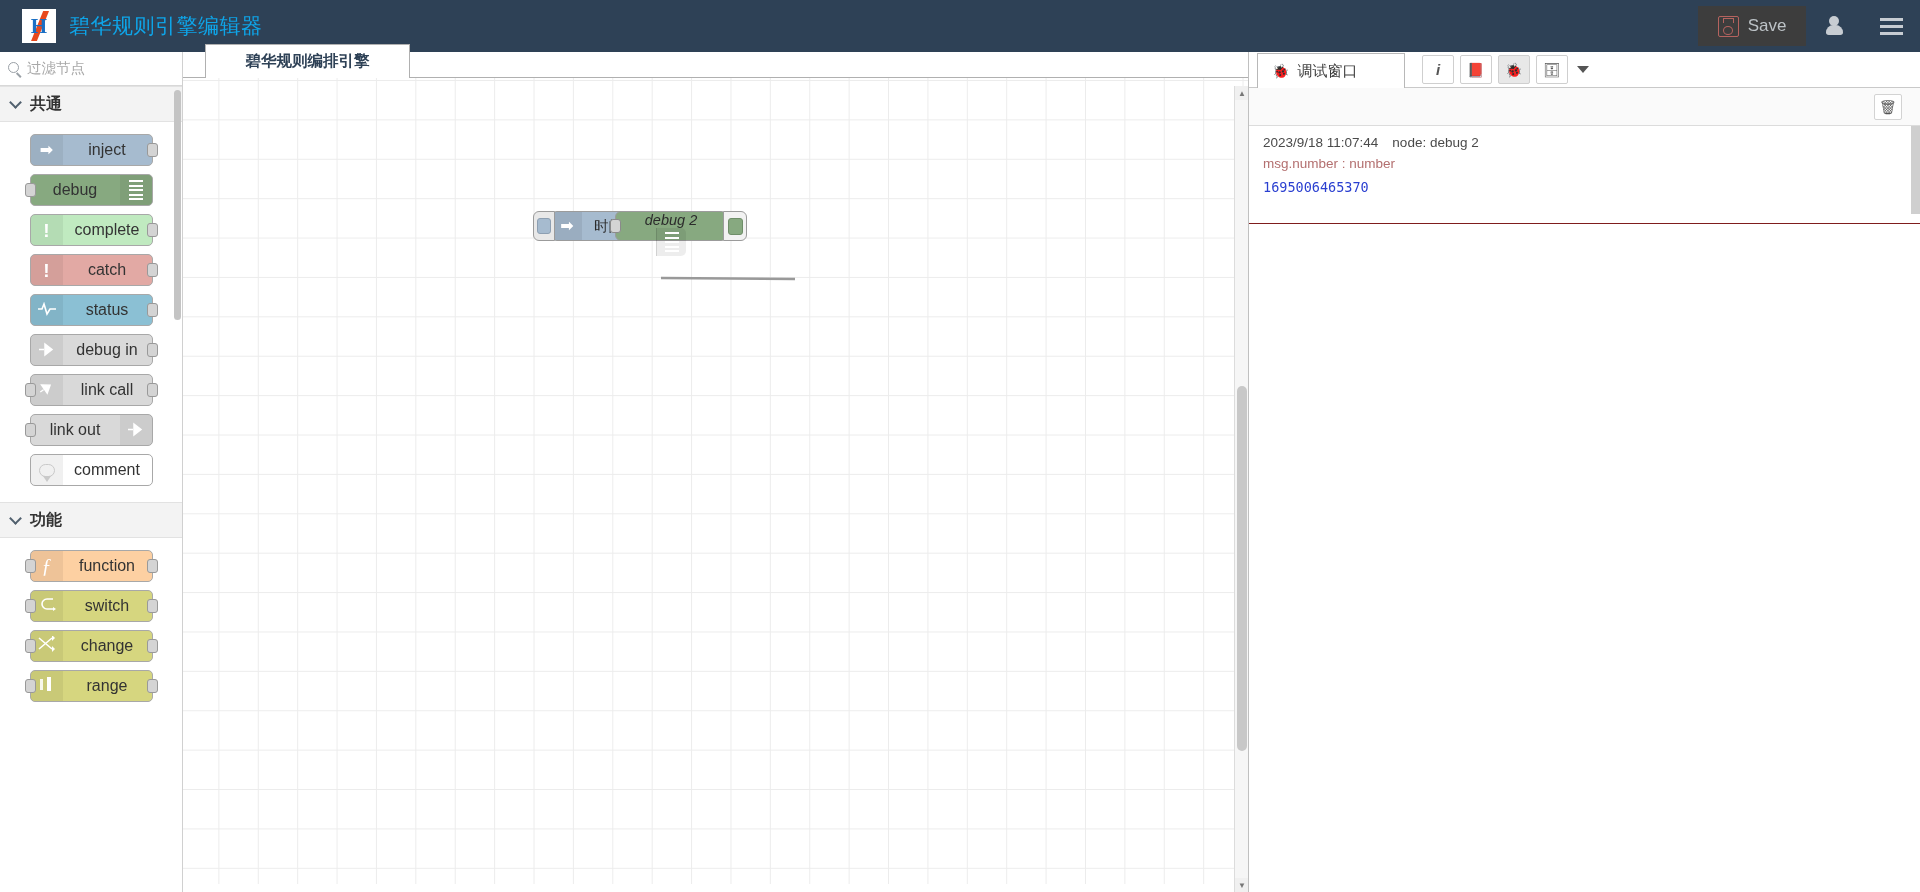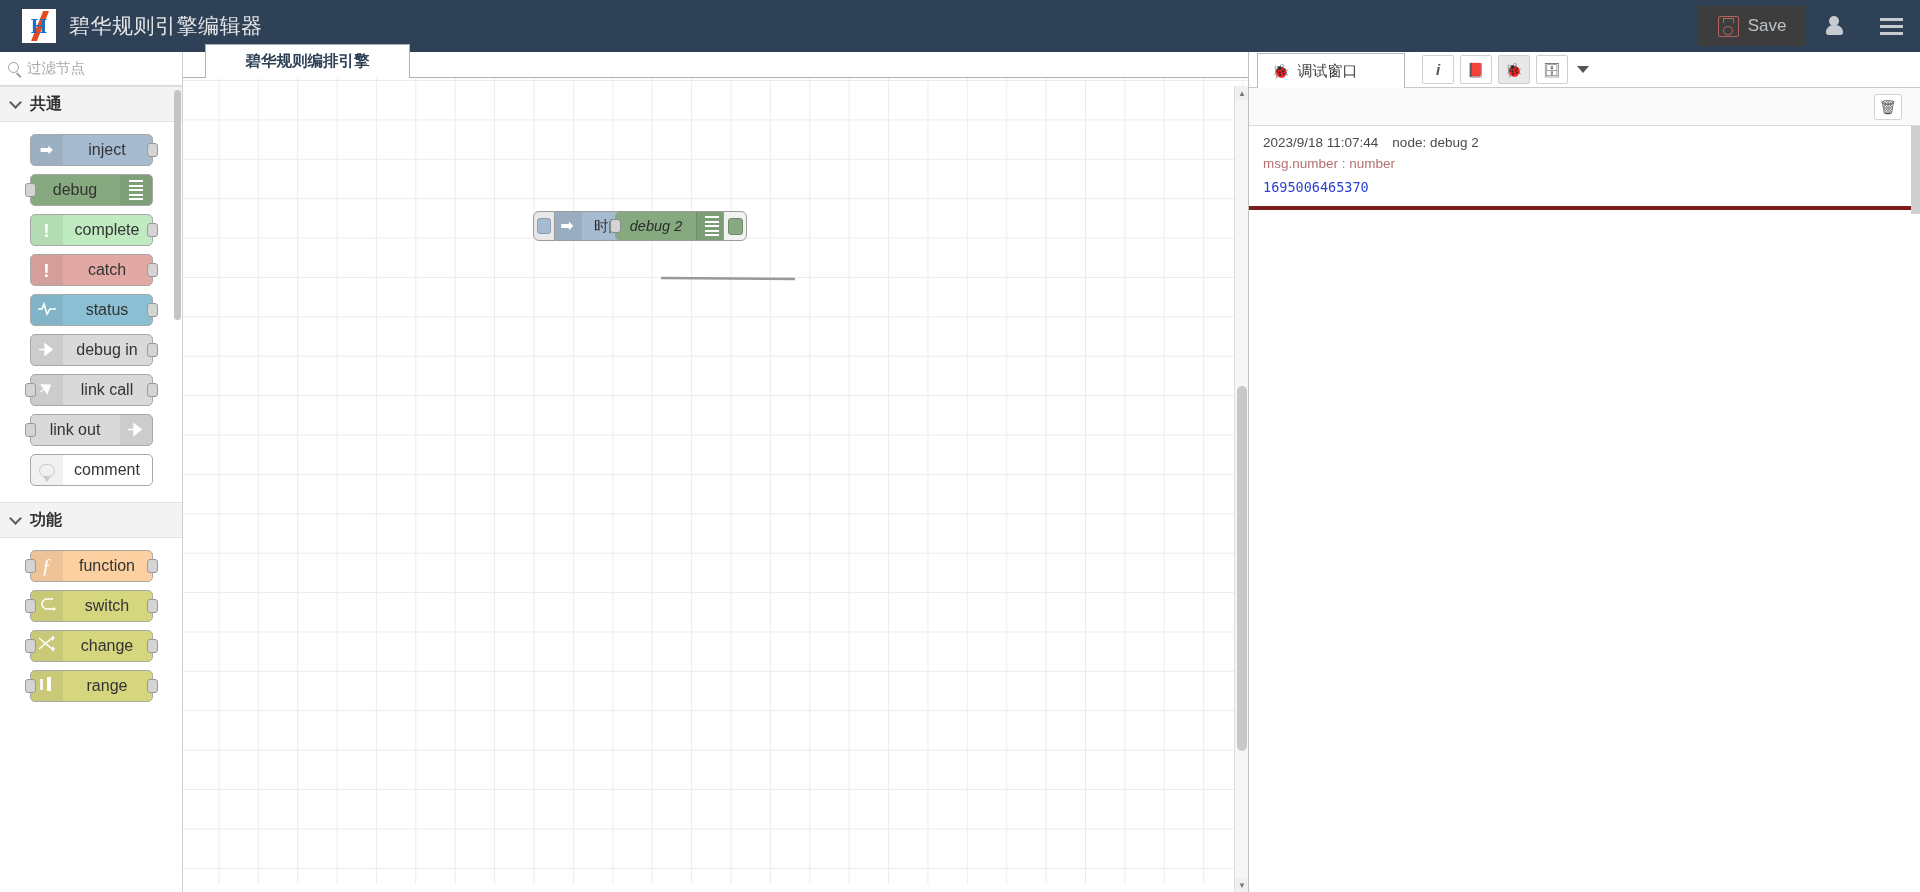--- a/index.html
+++ b/index.html
@@ -37,21 +37,21 @@
     content: ""; position: absolute; right: -6px; bottom: -6px;
     width: 16px; height: 44px; background: #ffffff;
     transform: rotate(22deg);
   }
   .logo-h {
     position: relative; z-index: 3;
     color: #1a6fc4; font-weight: bold; font-size: 21px;
     font-family: "Liberation Serif", serif; line-height: 1;
   }
   #app-title {
-    color: #e5e5e5; font-size: 21px; margin-left: 13px; letter-spacing: .5px;
+    color: #0ea5e9; font-size: 21px; margin-left: 13px; letter-spacing: .5px;
   }
   #header-right {
     margin-left: auto; display: flex; align-items: center; height: 100%;
   }
   #save-button {
     background: #3d3d3d; height: 40px; min-width: 108px;
     display: flex; align-items: center; justify-content: center;
     gap: 9px; padding: 0 16px; cursor: pointer;
   }
   .save-label { color: #bdc3c7; font-size: 17px; }
@@ -310,21 +310,21 @@
   }
   #clear-btn {
     width: 28px; height: 26px; border: 1px solid #d3d3d3; background: #fff;
     display: flex; align-items: center; justify-content: center;
     cursor: pointer; border-radius: 2px;
   }
   .trash-glyph { font-size: 14px; color: #555; line-height: 1; }
 
   #debug-list { position: relative; height: 766px; overflow: hidden; }
   .debug-msg {
-    border-bottom: 4px solid #7f1d1d; padding: 9px 14px 11px 14px;
+    border-bottom: 1px solid #7f1d1d; padding: 9px 14px 28px 14px;
   }
   .dbg-line1 { font-size: 13.5px; color: #4a4a4a; margin-bottom: 6px; }
   .dbg-line1 .dbg-node { margin-left: 14px; }
   .dbg-topic { font-size: 13.5px; color: #b36f6f; margin-bottom: 8px; }
   .dbg-value {
     font-size: 13.5px; color: #2a3fd0;
     font-family: "DejaVu Sans Mono", "Liberation Mono", monospace;
   }
   #debug-scrollbar {
     position: absolute; right: 0; top: 0; width: 9px; height: 766px;
@@ -529,21 +529,21 @@
         <div class="flownode c-inject" style="left: 368px; top: 133px; width: 98px;">
           <span class="fn-icon">
             <span class="ico-white-glyph">➡</span>
           </span>
           <span class="fn-label">时间戳</span>
           <span class="fn-port" style="right: -6px;"></span>
           <span class="fn-btn-left">
             <i></i>
           </span>
         </div>
-        <div class="flownode c-debug" style="left: 432px; top: 133px; width: 112px;">
+        <div class="flownode c-debug" style="left: 432px; top: 133px; width: 112px; flex-direction: column;">
           <span class="fn-label" style="font-style: italic;">debug 2</span>
           <span class="fn-icon right">
             <span class="ico-lines">
               <i></i>
               <i></i>
               <i></i>
               <i></i>
               <i></i>
             </span>
           </span>

